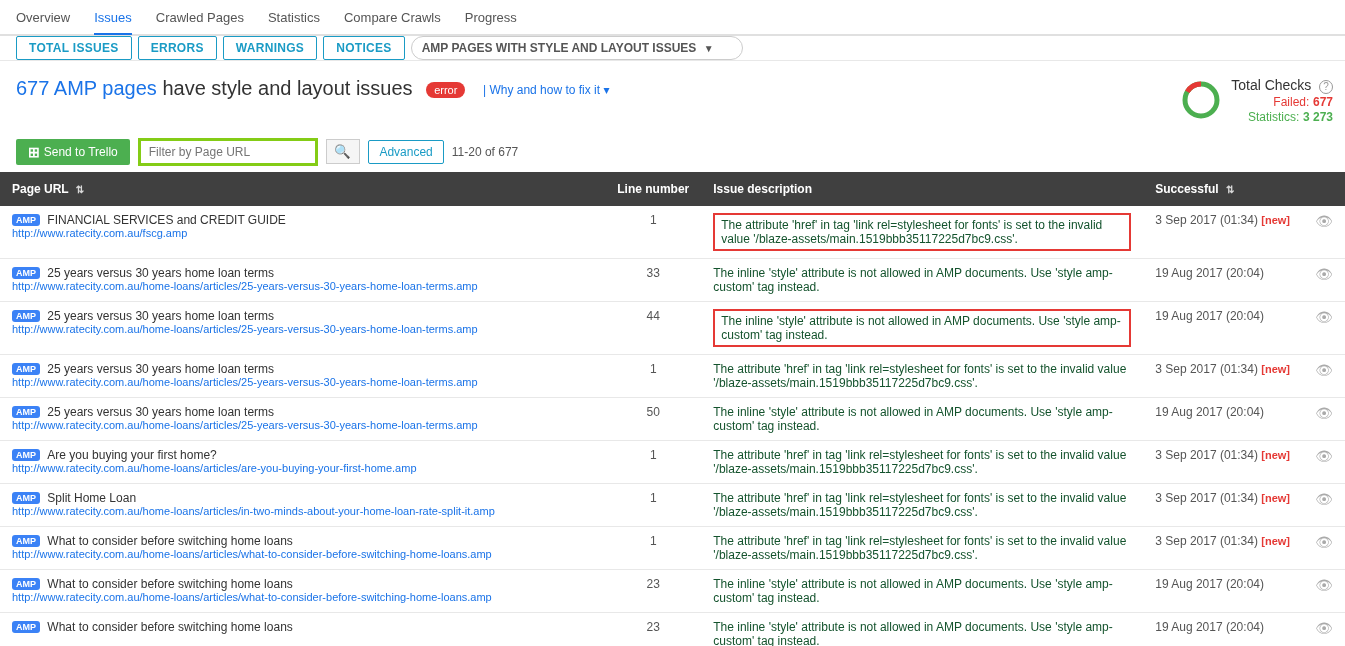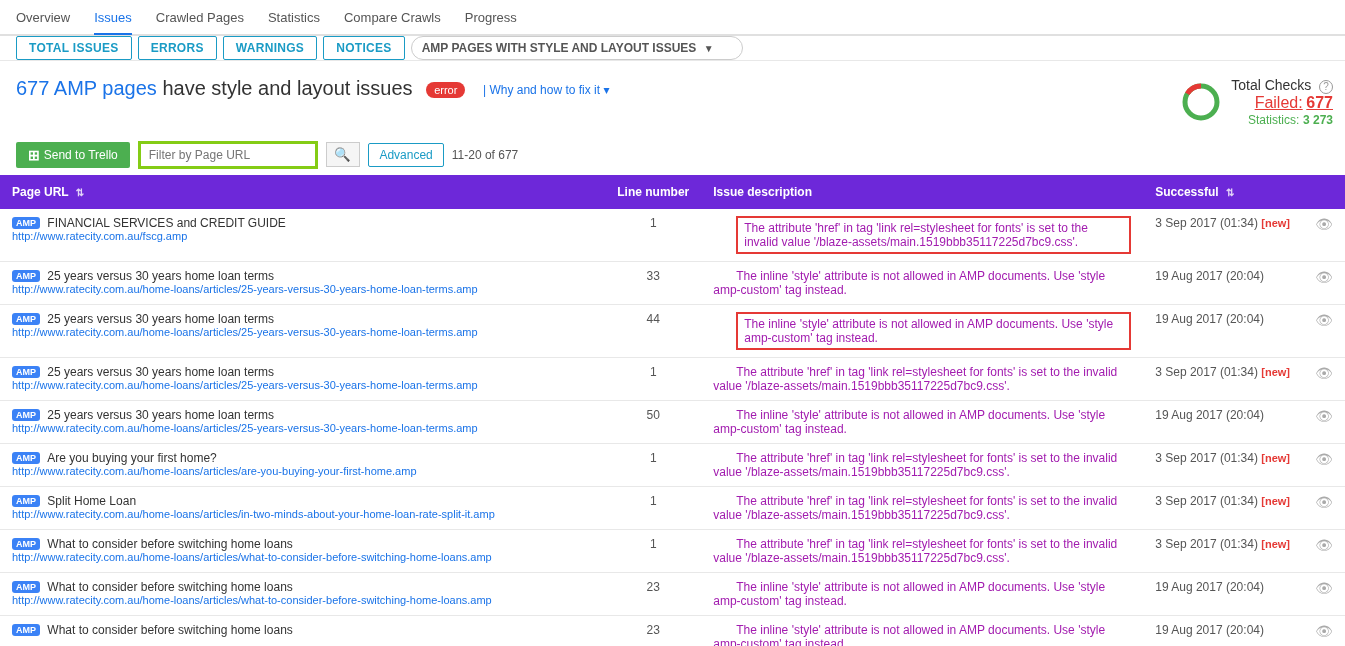--- a/index.html
+++ b/index.html
@@ -16,44 +16,44 @@
     .dropdown-btn { border: 1px solid #ccc; background: #fff; padding: 4px 28px 4px 10px; font-size: 12px; cursor: pointer; border-radius: 12px; position: relative; color: #555; font-weight: 600; }
 
     
     .heading-section { padding: 16px 12px 8px 16px; display: flex; align-items: flex-start; justify-content: space-between; }
     .heading-left h2 { font-size: 20px; font-weight: 400; color: #333; }
     .heading-left h2 span.blue { color: #1a73e8; }
     .error-badge { background: #e53935; color: #fff; font-size: 11px; padding: 2px 8px; border-radius: 10px; vertical-align: middle; margin-left: 8px; }
     .why-link { color: #1a73e8; font-size: 12px; text-decoration: none; cursor: pointer; margin-left: 12px; vertical-align: middle; }
 
     .total-checks { text-align: right; font-size: 13px; }
-    .failed-text { color: #e53935; font-size: 16px; text-decoration: underline; }
+    .failed-text { color: #e53935; font-size: 12px; }
     .success-text { color: #4caf50; font-size: 12px; }
 
     
     .toolbar { padding: 6px 16px; display: flex; align-items: center; gap: 8px; }
     .send-trello-btn { background: #4caf50; color: #fff; border: none; padding: 5px 12px; font-size: 12px; cursor: pointer; border-radius: 2px; display: flex; align-items: center; gap: 4px; }
     .filter-input { border: 3px solid #84cc16; padding: 4px 8px; font-size: 12px; width: 180px; outline: none; }
     .search-btn { border: 1px solid #ccc; background: #f5f5f5; padding: 4px 8px; cursor: pointer; }
     .advanced-btn { border: 1px solid #1a9bc5; color: #1a9bc5; background: #fff; padding: 4px 10px; font-size: 12px; cursor: pointer; border-radius: 2px; }
     .page-count { font-size: 12px; color: #555; }
 
     
     .data-table { width: 100%; border-collapse: collapse; }
-    .data-table thead tr { background: #6d28d9; color: #fff; }
+    .data-table thead tr { background: #404040; color: #fff; }
     .data-table thead th { padding: 10px 12px; text-align: left; font-size: 12px; font-weight: 600; white-space: nowrap; }
     .data-table thead th:first-child { width: 45%; }
     .data-table thead th.line-num { width: 80px; text-align: center; }
     .data-table thead th.discovered { width: 160px; }
     .data-table tbody tr { border-bottom: 1px solid #e8e8e8; }
     .data-table tbody td { padding: 7px 12px; font-size: 12px; vertical-align: top; }
     .data-table tbody td.line-num { text-align: center; color: #555; }
     .page-title { color: #333; font-size: 12px; font-weight: 500; }
     .page-url { color: #1a73e8; font-size: 11px; text-decoration: none; display: block; }
-    .issue-desc { font-size: 12px; color: #a21caf; margin-left: 23px; }
+    .issue-desc { font-size: 12px; color: #14532d; }
     .disc-date { font-size: 12px; color: #555; white-space: nowrap; }
     .new-badge { color: #e53935; font-size: 11px; font-weight: 600; }
     .eye-icon { color: #aaa; cursor: pointer; }
     .sort-arrows { display: inline-block; font-size: 10px; margin-left: 4px; color: rgba(255,255,255,0.8); }
 
     .amp-icon { display: inline-block; background: #3b82f6; color: #fff; border-radius: 3px; font-size: 9px; font-weight: 700; padding: 1px 4px; margin-right: 4px; vertical-align: middle; }
     .dropdown-arrow { font-size: 10px; margin-left: 4px; }
 
     .info-icon { display: inline-block; border: 1px solid #999; border-radius: 50%; width: 14px; height: 14px; text-align: center; line-height: 12px; font-size: 10px; color: #999; cursor: pointer; margin-left: 4px; vertical-align: middle; }
 

